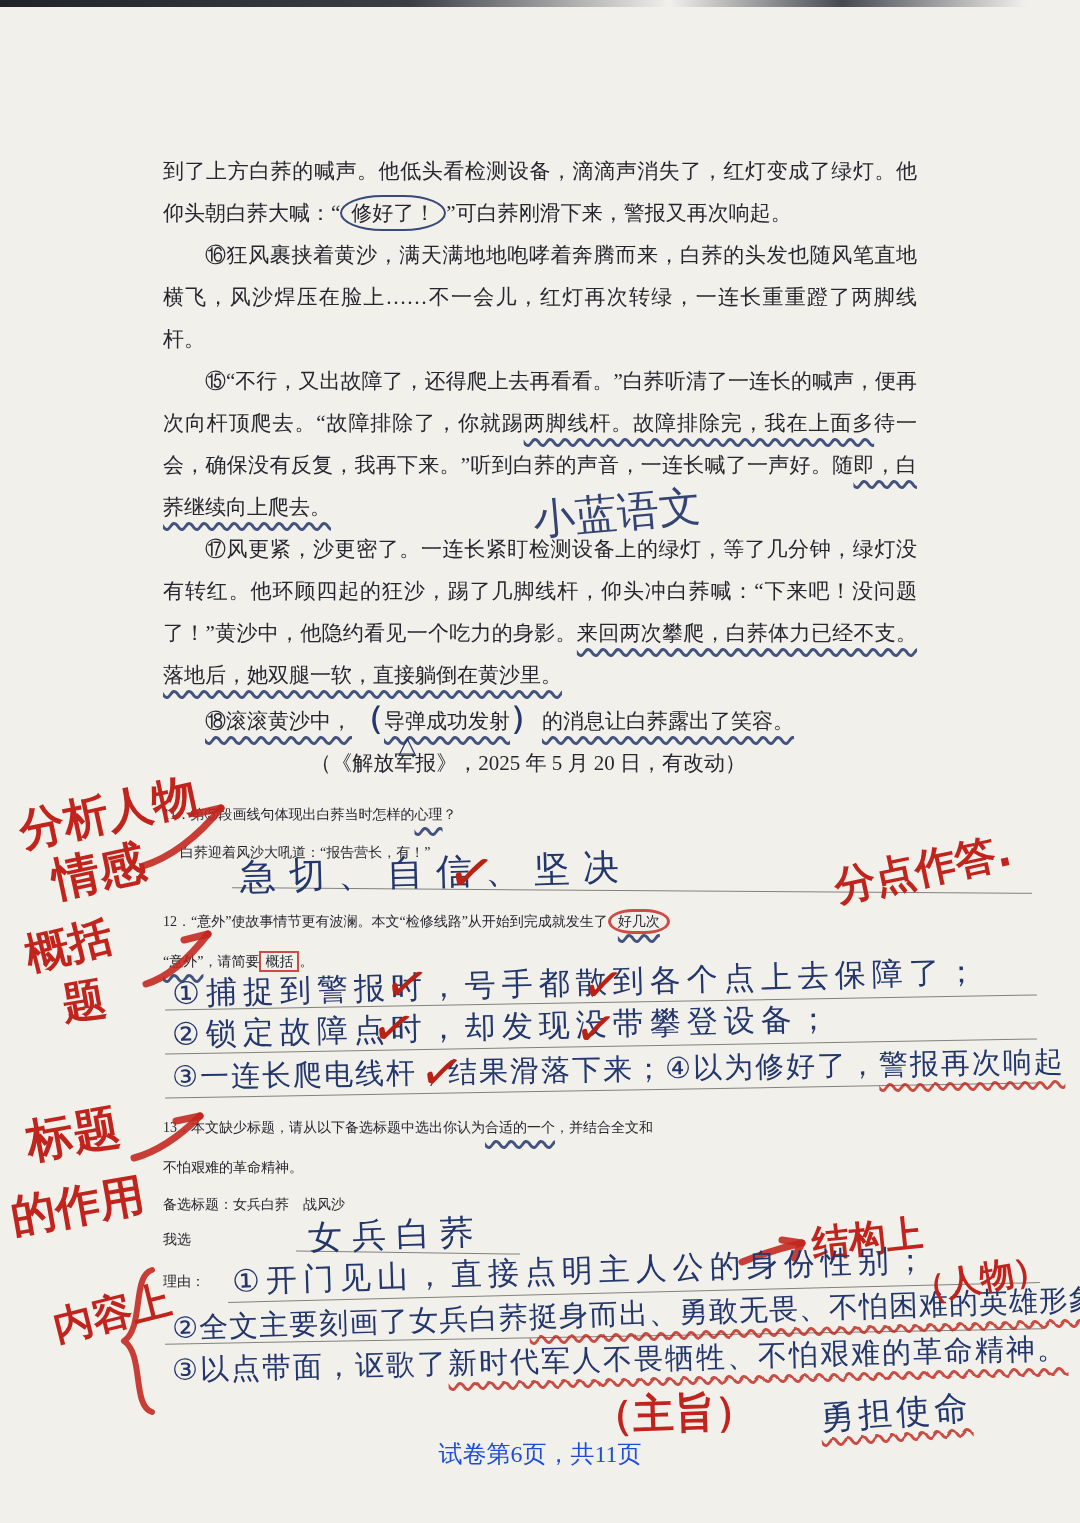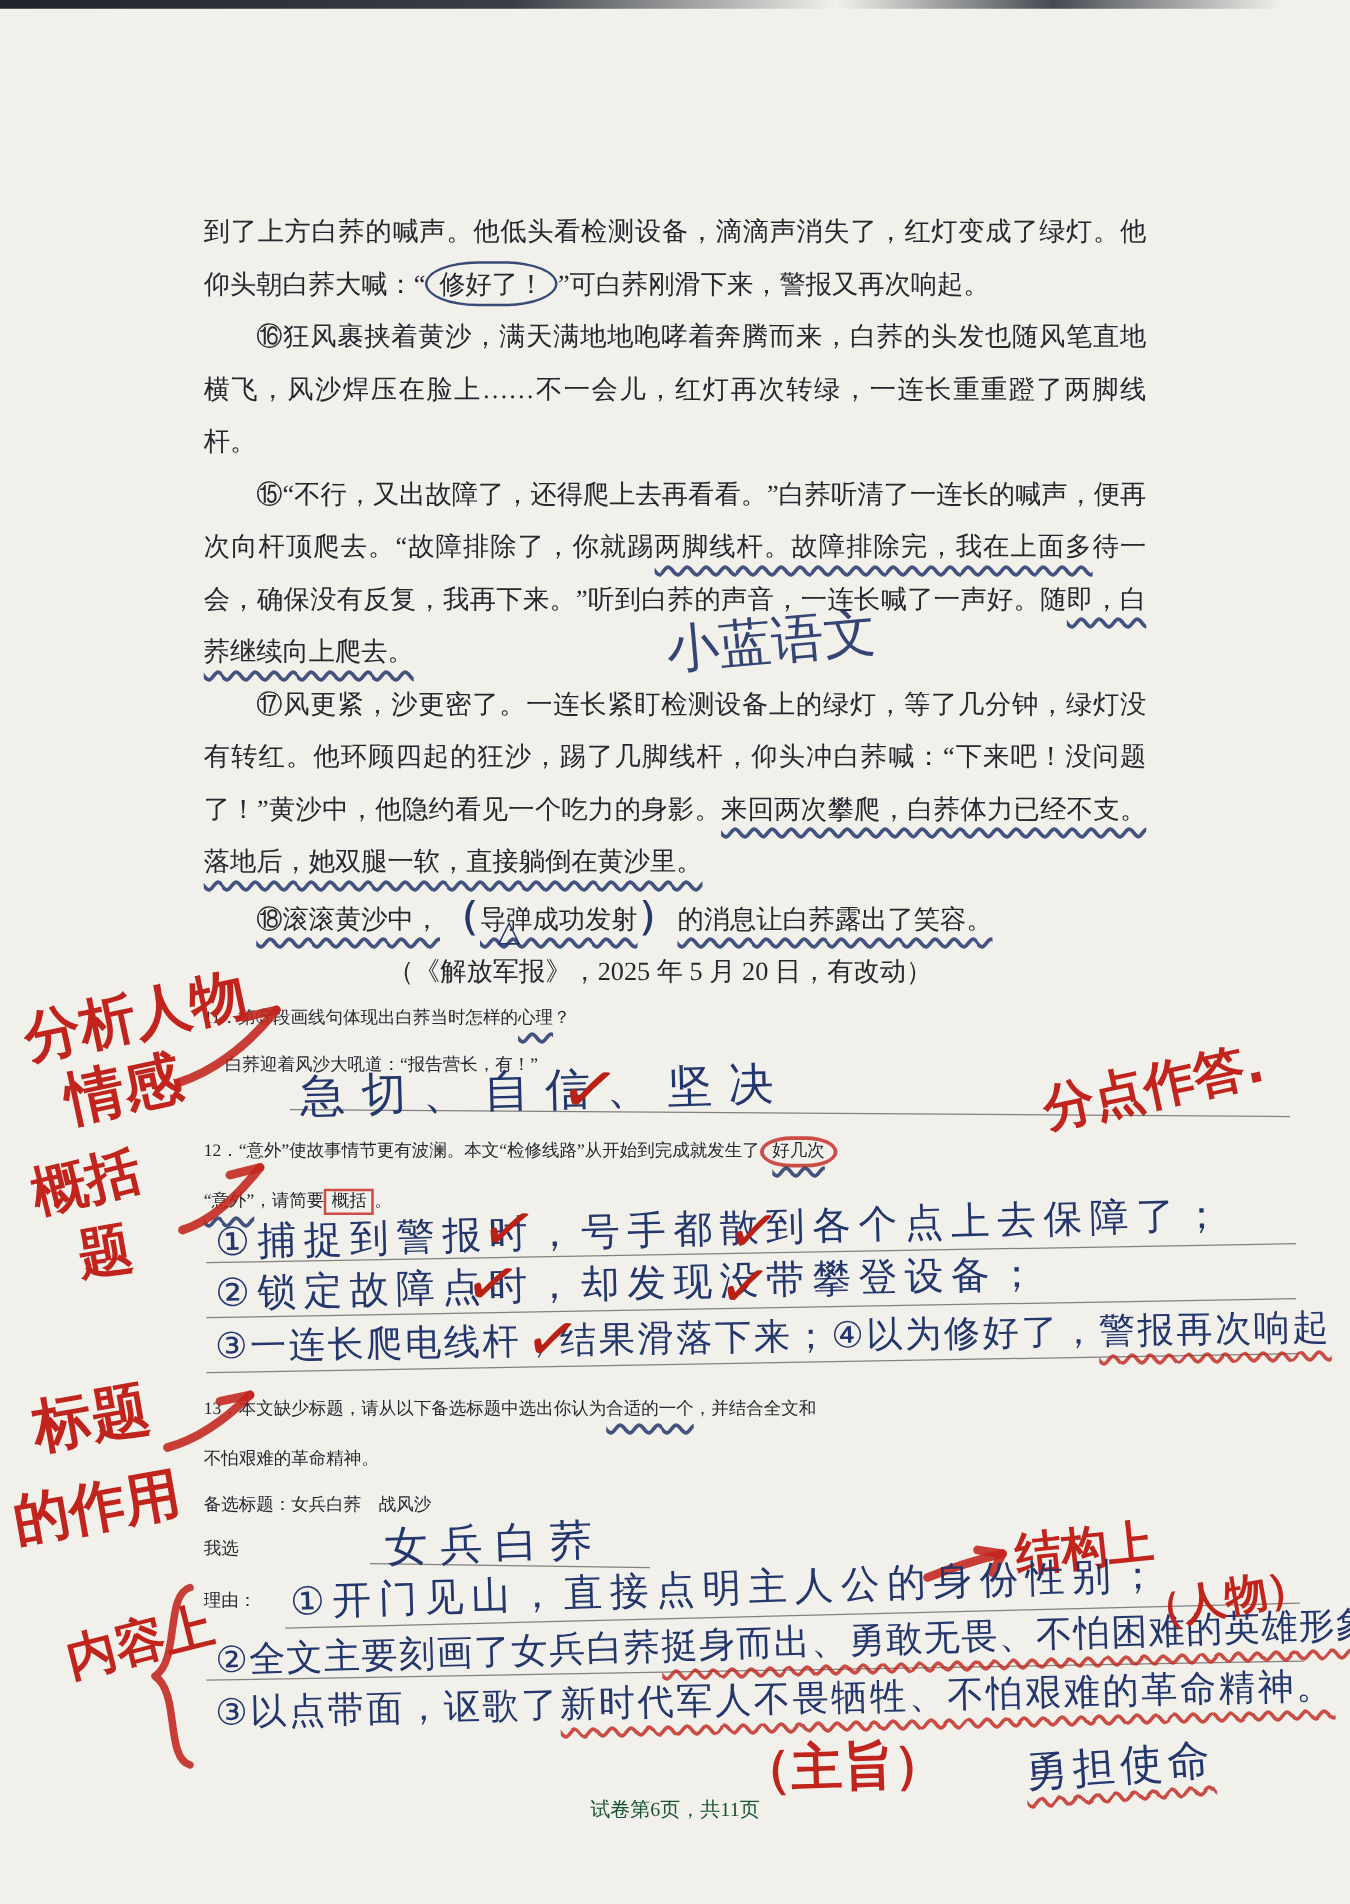--- a/index.html
+++ b/index.html
@@ -3,38 +3,38 @@
 <meta charset="utf-8">
 <style>
   html,body{margin:0;padding:0;background:#e8e6e1;}
   .page{position:relative;width:1080px;height:1523px;margin:0 auto;background:#f2f0eb;overflow:hidden;
         font-family:"Liberation Serif","DejaVu Serif",serif;}
   .top-edge{position:absolute;left:0;top:0;width:100%;height:7px;
         background:linear-gradient(90deg,#20242a 0%,#3a3f46 38%,rgba(58,63,70,0) 62%,#454a51 78%,rgba(69,74,81,0) 95%);}
   .print{color:#26262e;}
   .abs{position:absolute;}
   
-  .article{position:absolute;left:163px;top:164px;width:754px;font-size:21px;line-height:42px;
+  .article{position:absolute;left:163px;top:150px;width:754px;font-size:21px;line-height:42px;
            text-align:justify;text-justify:inter-ideograph;}
   .article p{margin:0;text-indent:2em;}
   .article p.noindent{text-indent:0;}
   .article p.source{text-indent:0;text-align:center;padding-right:24px;}
   
   .wavy-b{text-decoration:underline wavy rgba(36,55,108,.85);text-decoration-thickness:2.5px;text-underline-offset:8px;}
   .wavy-r{text-decoration:underline wavy rgba(193,36,28,.8);text-decoration-thickness:3px;text-underline-offset:9px;}
   .circ-b{border:2.5px solid rgba(36,55,108,.9);border-radius:48%/60%;padding:4px 9px;}
   .circ-r{border:3px solid rgba(193,36,28,.8);border-radius:50%/62%;padding:2px 7px;}
   .box-r{border:2.5px solid rgba(193,36,28,.8);padding:1px 4px;}
   .paren{color:#24376c;font-family:"DejaVu Sans",sans-serif;font-size:32px;font-weight:bold;}
   .hand-b{font-family:"DejaVu Sans",sans-serif;color:#24376c;white-space:nowrap;}
   .hand-r{font-family:"DejaVu Sans",sans-serif;color:#c1241c;font-weight:bold;white-space:nowrap;}
   .check{font-family:"DejaVu Sans",sans-serif;color:#bb2015;font-weight:bold;line-height:1;}
   .blank{border-top:1.7px solid #82817e;}
   .qline{position:absolute;font-size:14px;line-height:40px;width:770px;}
-  .footer{position:absolute;left:0;top:1438px;width:100%;text-align:center;font-size:16px;color:#14532d;}
+  .footer{position:absolute;left:0;top:1438px;width:100%;text-align:center;font-size:24px;color:#1d4ed8;}
   svg.mark{position:absolute;overflow:visible;}
   svg.mark path{fill:none;stroke:#c1241c;stroke-linecap:round;stroke-linejoin:round;opacity:.88;}
 </style>
 </head>
 <body>
 
 <div class="page">
   <div class="top-edge"></div>
 
   <section class="article print">

